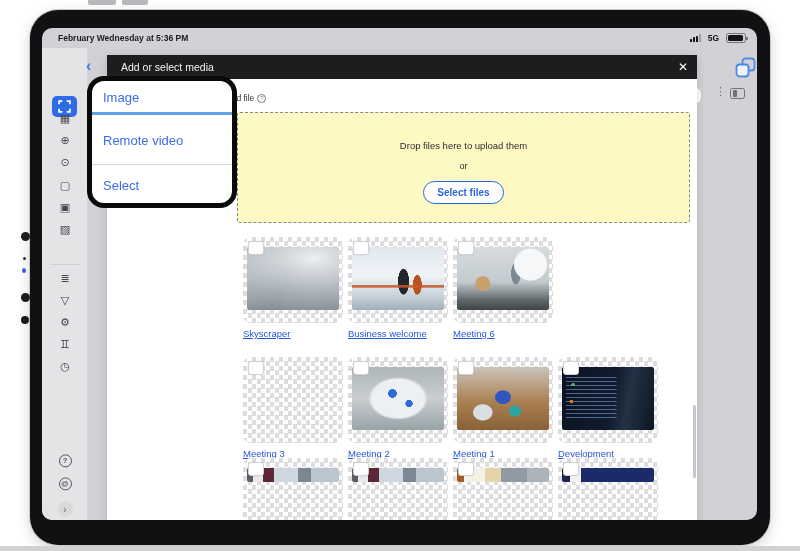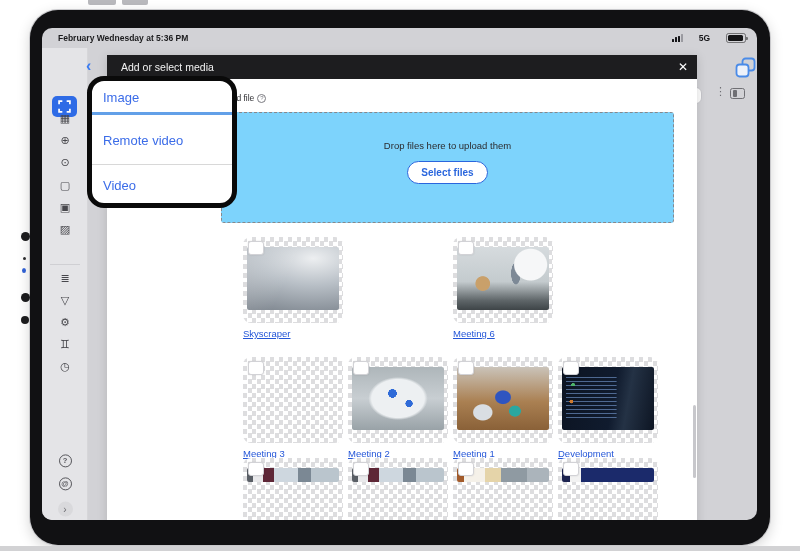--- a/index.html
+++ b/index.html
@@ -11,21 +11,21 @@
 
   
   .ipad{position:absolute;left:30px;top:10px;width:740px;height:535px;background:#111113;
         border-radius:28px;box-shadow:0 0 0 1px #c9c9cc,0 4px 14px rgba(0,0,0,.18);}
   .bezel-dot{position:absolute;border-radius:50%;}
   .screen{position:absolute;left:12px;top:18px;width:715px;height:492px;background:#d2d2d6;
           border-radius:10px;overflow:hidden;}
 
   
   .status-left{position:absolute;left:16px;top:5px;font-size:8.5px;font-weight:bold;color:#1b1b1d;}
-  .status-right{position:absolute;right:11px;top:5px;display:flex;align-items:center;gap:16px;}
+  .status-right{position:absolute;right:11px;top:5px;display:flex;align-items:center;gap:7px;}
   .sig{display:flex;align-items:flex-end;gap:1px;height:8px;}
   .sig i{display:block;width:2px;background:#17171a;border-radius:.5px;}
   .net{font-size:8.5px;font-weight:bold;color:#17171a;}
   .batt{position:relative;width:20px;height:9.5px;border:1px solid rgba(0,0,0,.45);border-radius:2.5px;}
   .batt b{position:absolute;left:1px;top:1px;bottom:1px;width:15px;background:#141416;border-radius:1.5px;}
   .batt:after{content:"";position:absolute;right:-3px;top:2.5px;width:2px;height:3.5px;background:rgba(0,0,0,.45);
               border-radius:0 1px 1px 0;}
 
   
   .sidebar{position:absolute;left:0;top:20px;width:46px;height:472px;background:#e4e4e7;
@@ -56,21 +56,21 @@
          box-shadow:0 2px 10px rgba(0,0,0,.15);overflow:hidden;}
   .m-header{position:absolute;left:0;top:0;width:100%;height:24px;background:#1d1d1f;display:flex;
             align-items:center;}
   .m-title{color:#f2f2f2;font-size:10.5px;padding-left:14px;}
   .m-close{position:absolute;right:9px;top:0;height:24px;display:flex;align-items:center;color:#fff;
            font-size:12px;cursor:default;}
   .add-file{position:absolute;left:119px;top:38px;font-size:8.5px;color:#2f2f33;display:flex;
             align-items:center;gap:3px;}
   .q-circ{display:inline-flex;width:9px;height:9px;border:1px solid #7a7a80;border-radius:50%;
           align-items:center;justify-content:center;font-size:6px;color:#7a7a80;}
-  .dropzone{position:absolute;left:114px;top:57px;width:453px;height:111px;background:#7dd3fc;
+  .dropzone{position:absolute;left:130px;top:57px;width:453px;height:111px;background:#fef9c3;
             border:1px dashed #86888d;border-radius:3px;text-align:center;}
   .dz-text{margin-top:27px;font-size:9.5px;color:#2b2b2e;}
   .dz-or{margin-top:10px;font-size:9px;color:#2b2b2e;}
   .dz-btn{display:inline-block;margin-top:10px;padding:5px 13px;border:1.5px solid #2a66dd;border-radius:13px;
           background:#fff;color:#2a66dd;font-size:10px;font-weight:bold;}
 
   
   .card{position:absolute;width:100px;}
   .card-thumb{position:relative;width:100px;height:86px;border-radius:8px;overflow:hidden;
       background:conic-gradient(#ffffff 90deg,#dddddf 90deg 180deg,#ffffff 180deg 270deg,#dddddf 270deg);
@@ -209,29 +209,37 @@
           <span class="m-close">✕</span>
         </div>
 
         <div class="add-file">
           <span>Add file</span>
           <span class="q-circ">?</span>
         </div>
 
         <div class="dropzone">
           <div class="dz-text">Drop files here to upload them</div>
+          <div class="dz-or">or</div>
           <span class="dz-btn">Select files</span>
         </div>
 
         <div class="card" style="left:136px;top:182px;">
           <div class="card-thumb">
               <div class="photo th-skyscraper"></div>
               <div class="cbx"></div>
             </div>
           <a class="card-label">Skyscraper</a>
+        </div>
+        <div class="card" style="left:241px;top:182px;">
+          <div class="card-thumb">
+              <div class="photo th-business"></div>
+              <div class="cbx"></div>
+            </div>
+          <a class="card-label">Business welcome</a>
         </div>
         <div class="card" style="left:346px;top:182px;">
           <div class="card-thumb">
               <div class="photo th-meeting5"></div>
               <div class="cbx"></div>
             </div>
           <a class="card-label">Meeting 6</a>
         </div>
 
         <div class="card" style="left:136px;top:302px;">
@@ -290,21 +298,21 @@
 
         <div class="m-scroll"></div>
 
       </div>
 
       <div class="type-menu">
         <span class="tm-item" style="top:16px;">Image</span>
         <div class="tm-blue-line"></div>
         <span class="tm-item" style="top:59px;">Remote video</span>
         <div class="tm-gray-line"></div>
-        <span class="tm-item" style="top:104px;">Video</span>
+        <span class="tm-item" style="top:104px;">Select</span>
       </div>
       <div class="annotation"></div>
 
     </div>
   </div>
 
   <div class="bottom-strip"></div>
 </div>
 
 </body></html>

